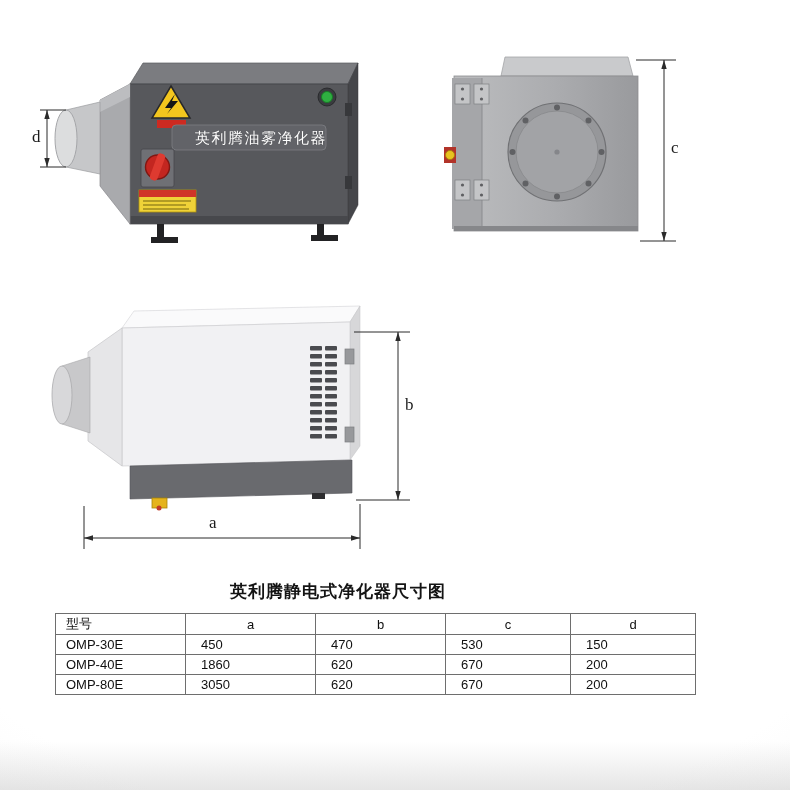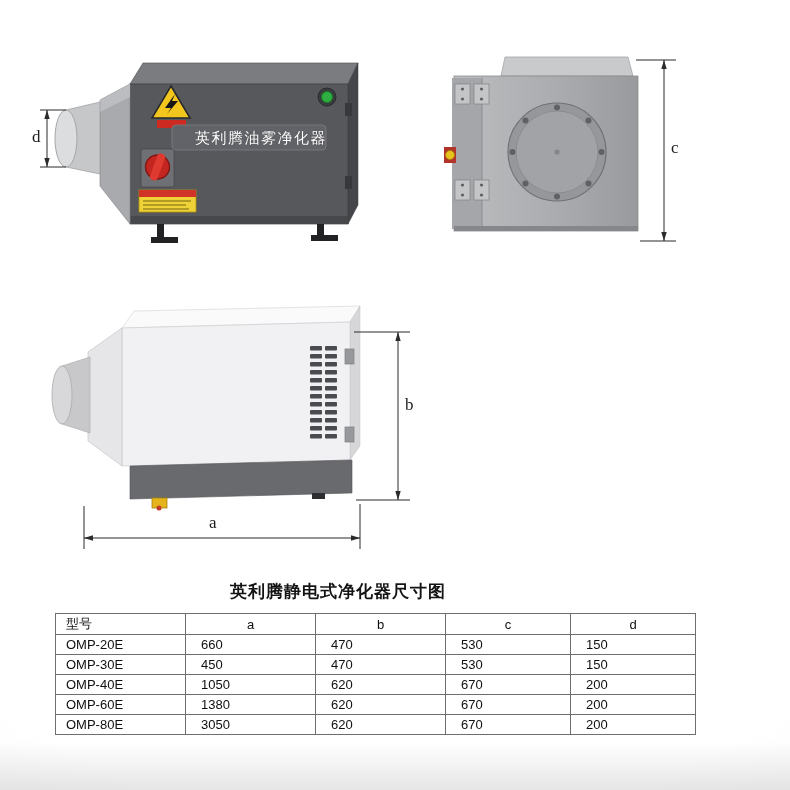--- a/index.html
+++ b/index.html
@@ -239,43 +239,29 @@
       <tr>
         <th class="col-model">型号</th>
         <th>a</th>
         <th>b</th>
         <th>c</th>
         <th>d</th>
       </tr>
     </thead>
     <tbody>
       <tr>
-        <td class="col-model">OMP-20E</td>
-        <td>660</td>
-        <td>470</td>
-        <td>530</td>
-        <td>150</td>
-      </tr>
-      <tr>
         <td class="col-model">OMP-30E</td>
         <td>450</td>
         <td>470</td>
         <td>530</td>
         <td>150</td>
       </tr>
       <tr>
         <td class="col-model">OMP-40E</td>
-        <td>1050</td>
-        <td>620</td>
-        <td>670</td>
-        <td>200</td>
-      </tr>
-      <tr>
-        <td class="col-model">OMP-60E</td>
-        <td>1380</td>
+        <td>1860</td>
         <td>620</td>
         <td>670</td>
         <td>200</td>
       </tr>
       <tr>
         <td class="col-model">OMP-80E</td>
         <td>3050</td>
         <td>620</td>
         <td>670</td>
         <td>200</td>

